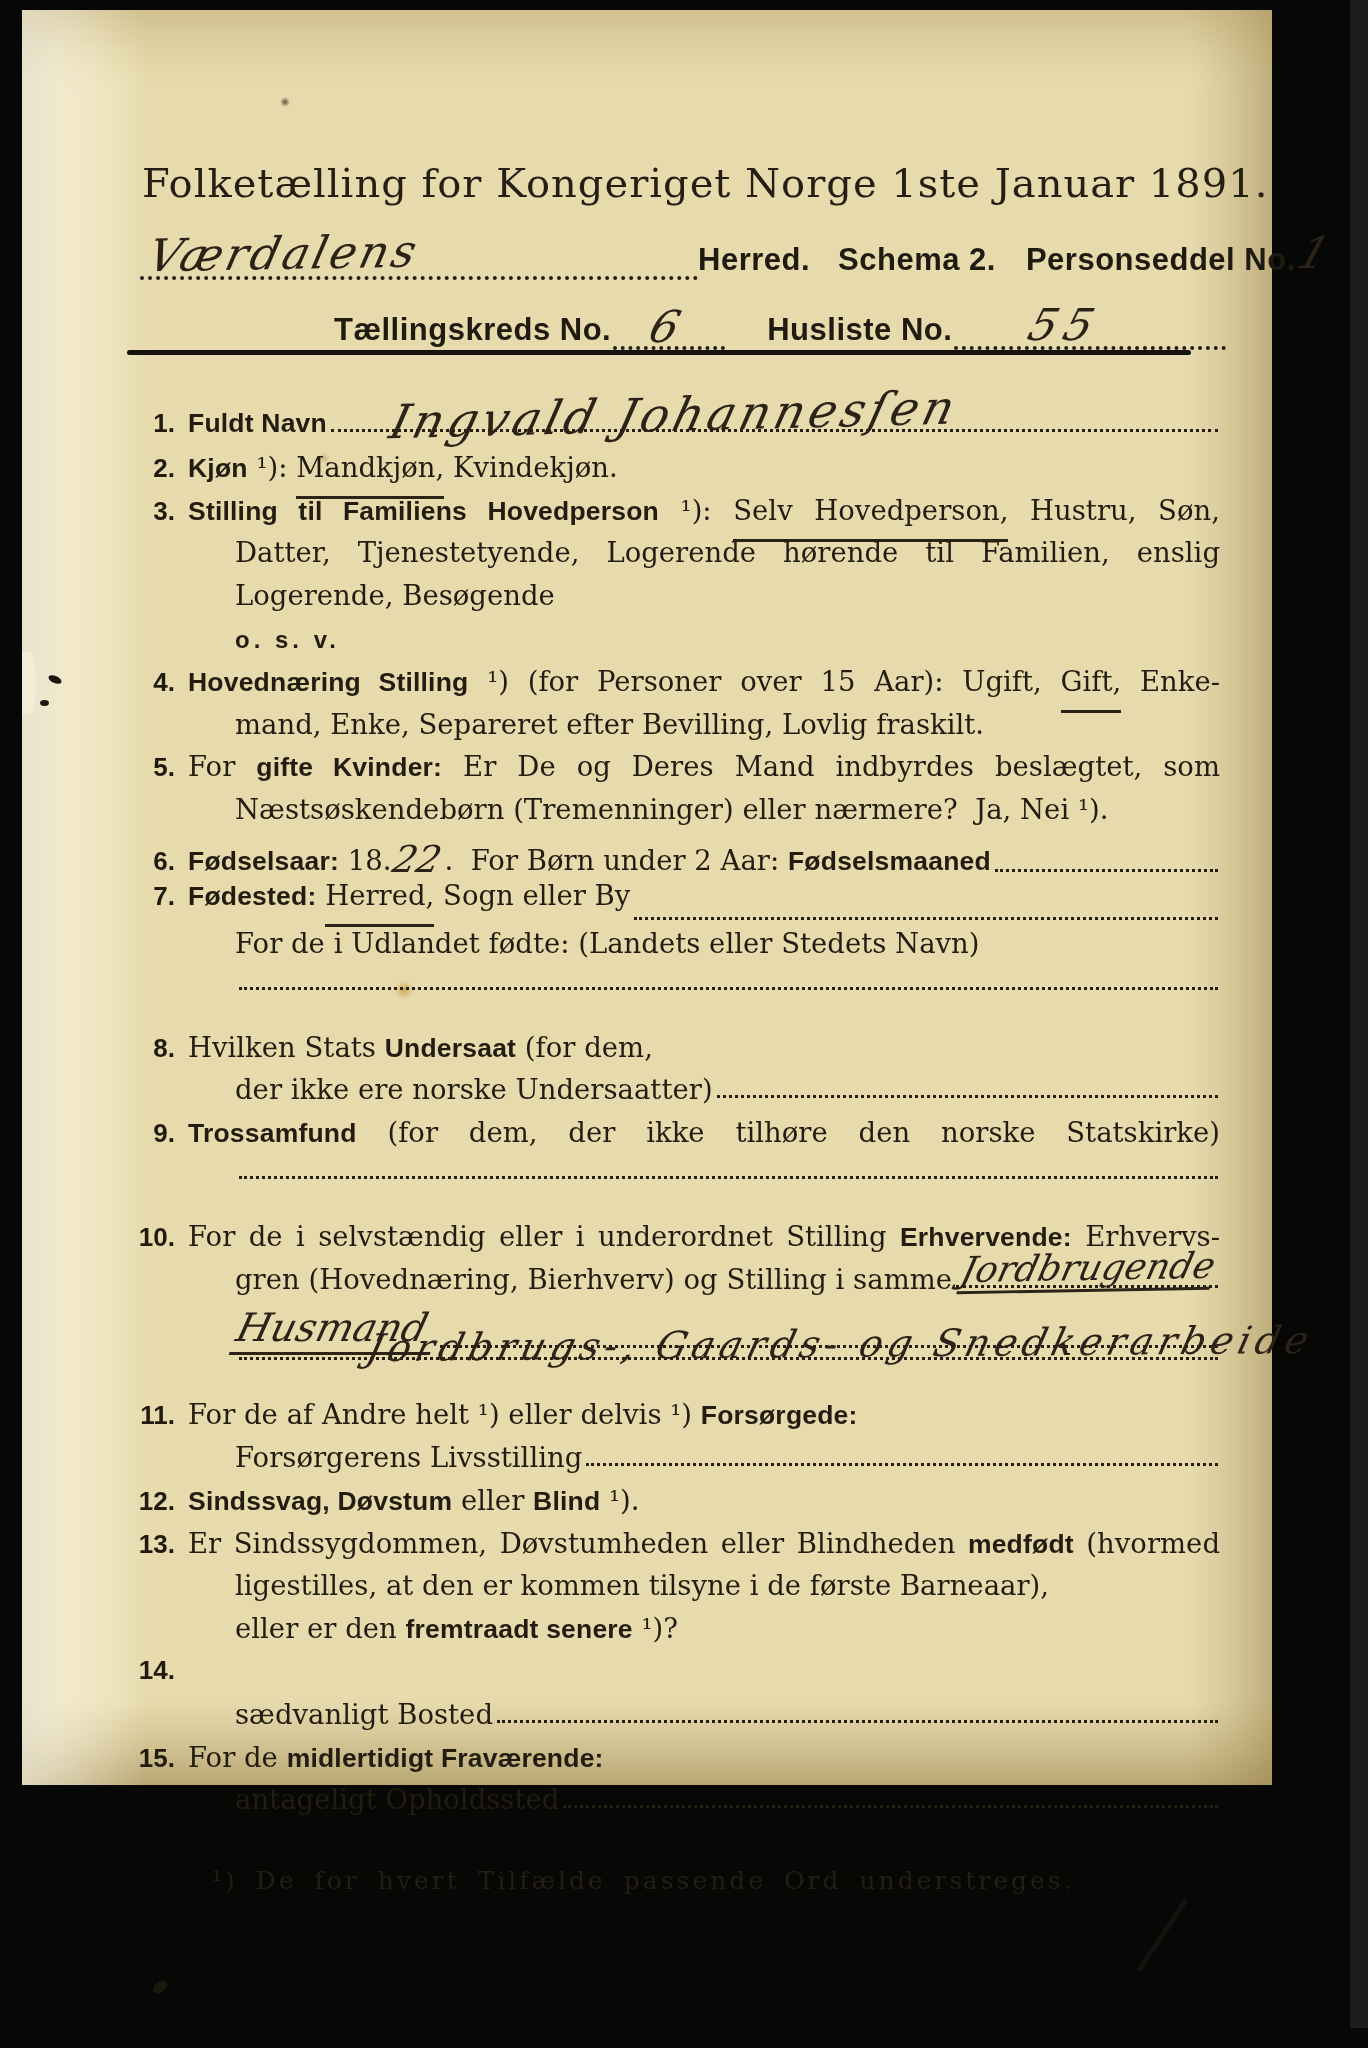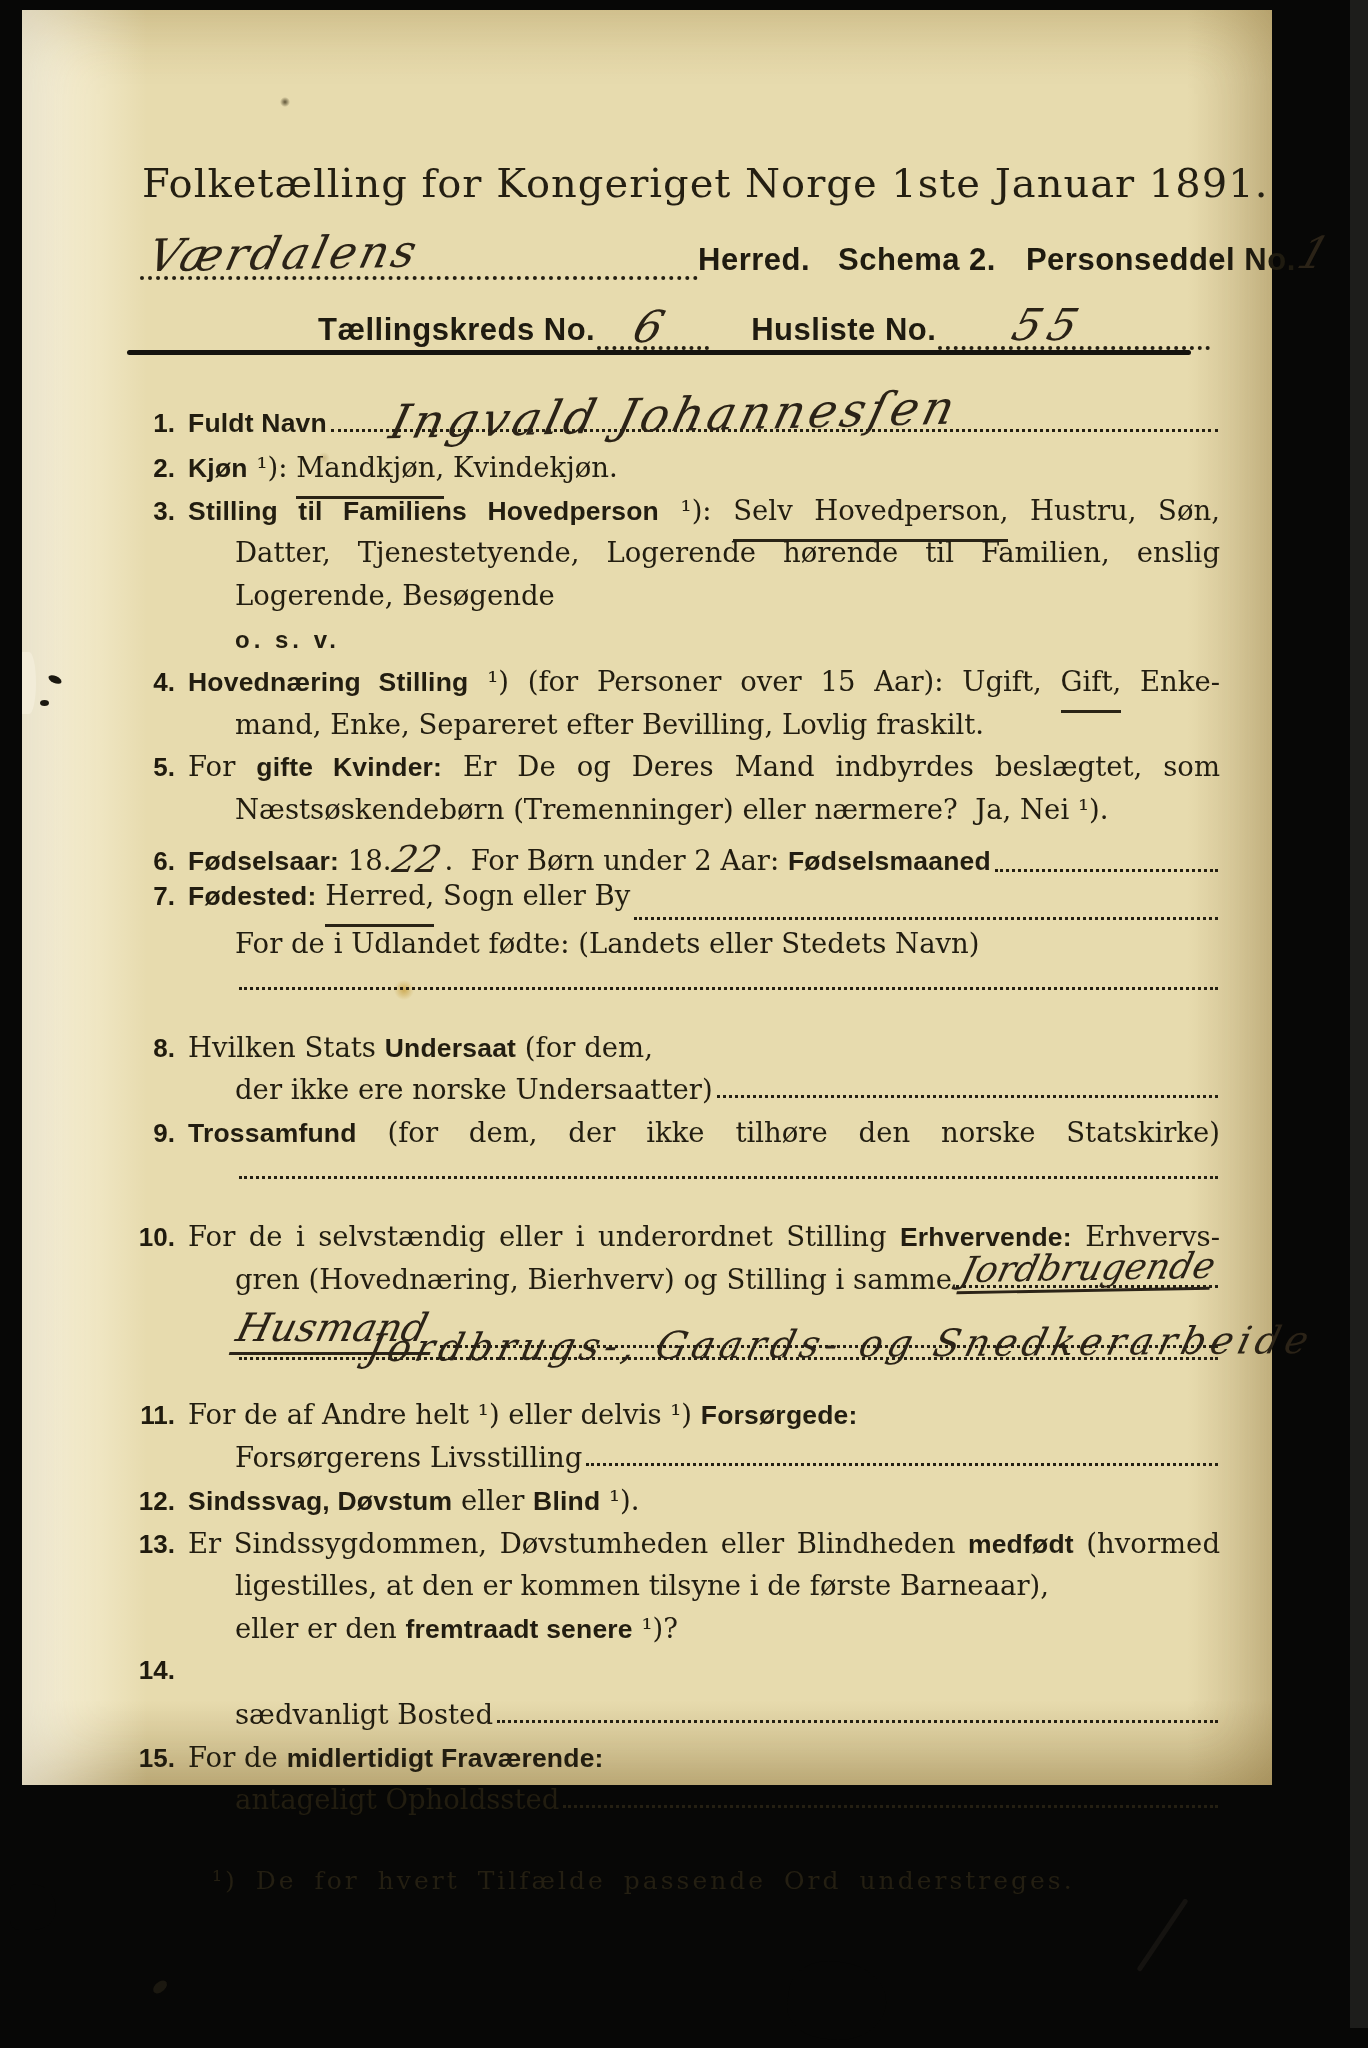--- a/index.html
+++ b/index.html
@@ -26,21 +26,21 @@
   .title{
     position:absolute;top:150px;left:120px;width:1080px;text-align:center;
     font-size:40px;color:#241f12;letter-spacing:1px;white-space:nowrap;
   }
   .bold-label{
     font-family:"Liberation Sans",sans-serif;font-weight:700;
     font-size:31px;color:#1f1b10;letter-spacing:.5px;white-space:nowrap;
     padding-bottom:2px;
   }
   .hline2{position:absolute;top:224px;left:118px;right:62px;display:flex;align-items:flex-end;}
-  .hline3{position:absolute;top:294px;left:296px;width:892px;display:flex;align-items:flex-end;justify-content:flex-end;}
+  .hline3{position:absolute;top:294px;left:312px;width:892px;display:flex;align-items:flex-end;justify-content:flex-end;}
   .dotted-box{position:relative;border-bottom:4px dotted #241f12;height:42px;}
   .district-box{flex:0 0 558px;}
   .seddel-box{flex:1 1 auto;margin-left:4px;}
   .kreds-box{flex:0 0 112px;margin-left:2px;}
   .hus-box{flex:1 1 auto;margin-left:2px;}
   .sp28{margin-left:28px;} .sp30{margin-left:30px;} .sp42{margin-left:42px;}
   .rule{position:absolute;top:340px;left:105px;width:1064px;height:5px;background:#15130e;border-radius:3px;}
   
   .hw{
     display:inline-block;font-family:"DejaVu Serif",serif;font-style:italic;

